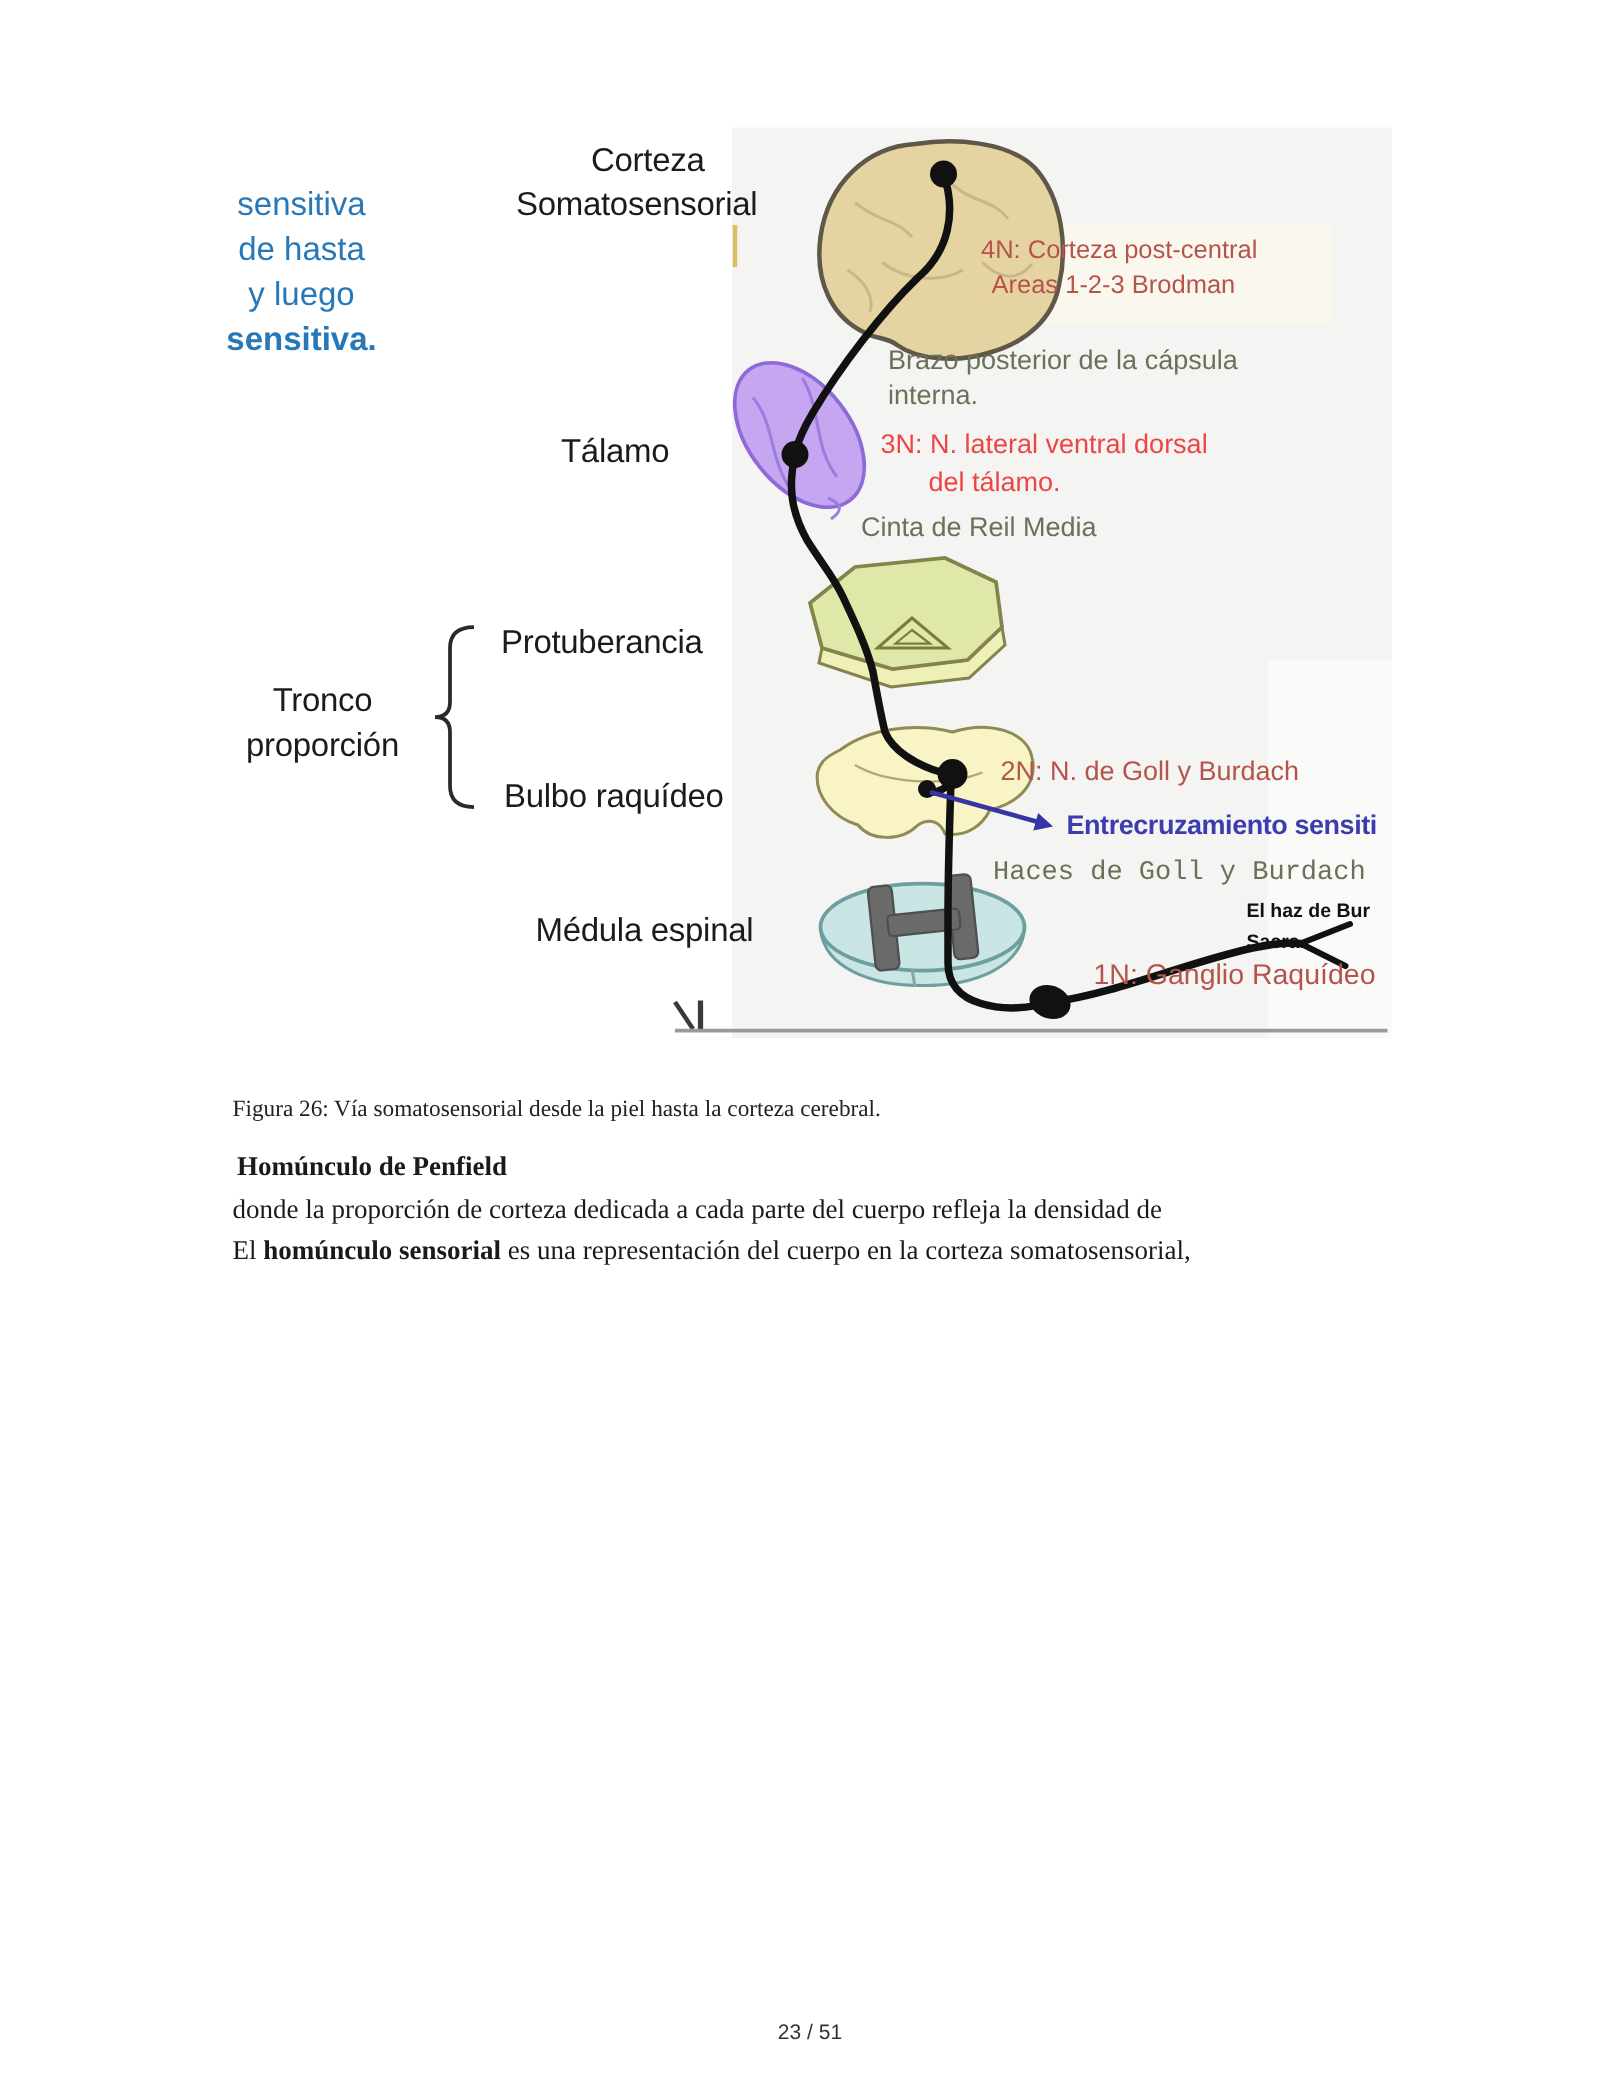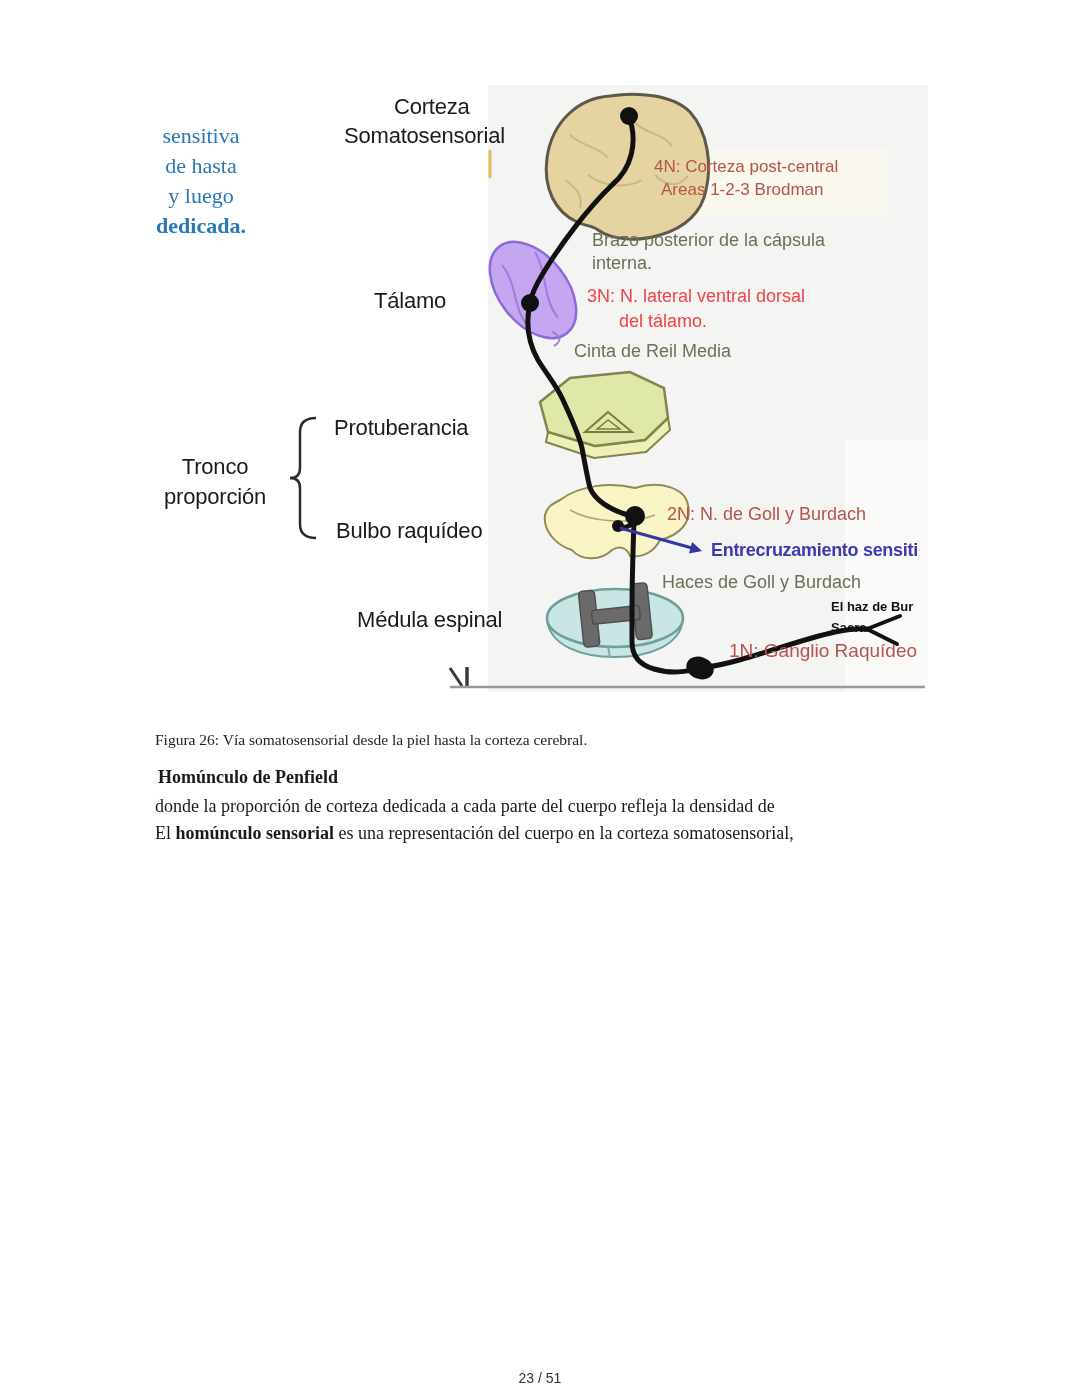--- a/index.html
+++ b/index.html
@@ -1,21 +1,21 @@
 <!DOCTYPE html>
 <html><head>
 <meta charset="utf-8">
 <style>
   html,body{margin:0;padding:0;background:#ffffff;}
   #page{position:relative;width:1080px;height:1397px;background:#ffffff;overflow:hidden;
         font-family:"Liberation Sans",sans-serif;}
   .abs{position:absolute;}
   
   #intro{left:135px;top:121px;width:132px;text-align:center;font-size:22px;line-height:30px;
-         color:#2878b8;font-family:Liberation Serif, serif;}
+         color:#2878b8;}
   #intro .b{font-weight:bold;}
   
   #figure{left:140px;top:80px;width:790px;height:615px;}
   #panel{left:348px;top:5px;width:440px;height:607px;background:#f4f4f2;}
   #panel-light{left:705px;top:360px;width:83px;height:252px;background:#fafaf8;}
   #box-4n{left:500px;top:70px;width:248px;height:66px;background:#faf7ee;}
   #figure svg{left:0;top:0;}
   
   .biglbl{font-size:22px;color:#1b1b1b;white-space:nowrap;letter-spacing:-0.2px;}
   #lbl-corteza{left:254px;top:14px;}
@@ -33,41 +33,41 @@
   .blu{color:#3c3cae;}
   #ann-n4-1{left:514px;top:77px;font-size:17px;}
   #ann-n4-2{left:521px;top:100px;font-size:17px;}
   #ann-brazo-1{left:452px;top:150px;font-size:18px;}
   #ann-brazo-2{left:452px;top:173px;font-size:18px;}
   #ann-n3-1{left:447px;top:206px;font-size:18px;}
   #ann-n3-2{left:479px;top:231px;font-size:18px;}
   #ann-cinta{left:434px;top:261px;font-size:18px;}
   #ann-n2{left:527px;top:424px;font-size:18px;}
   #ann-entre{left:571px;top:460px;font-size:18px;width:216px;overflow:hidden;font-weight:bold;letter-spacing:-0.3px;}
-  #ann-haces{left:522px;top:492px;font-size:18px;}
+  #ann-haces{left:522px;top:492px;font-size:18px;font-family:Liberation Mono, monospace;}
   #ann-haz-1{left:691px;top:519px;font-size:13px;font-weight:bold;color:#111;}
   #ann-haz-2{left:691px;top:540px;font-size:13px;font-weight:bold;color:#111;}
   #ann-n1{left:589px;top:560px;font-size:19px;width:198px;overflow:hidden;}
   
   .serif{font-family:"Liberation Serif",serif;}
   #caption{left:155px;top:731px;font-size:15.5px;color:#222;}
   #heading{left:158px;top:767px;font-size:18px;font-weight:bold;color:#1a1a1a;}
   #para{left:155px;top:793px;width:790px;font-size:18px;line-height:27px;color:#1a1a1a;}
-  #pagenum{left:0;top:1346px;width:1080px;text-align:center;font-size:14px;color:#333;margin-top:24px;}
+  #pagenum{left:0;top:1346px;width:1080px;text-align:center;font-size:14px;color:#333;}
 </style>
 </head>
 <body>
 
 <div id="page">
 
   <div id="intro" class="abs">
     <div>sensitiva</div>
     <div>de hasta</div>
     <div>y luego</div>
-    <div class="b">dedicada.</div>
+    <div class="b">sensitiva.</div>
   </div>
 
   <div id="figure" class="abs">
     <div id="panel" class="abs"></div>
     <div id="panel-light" class="abs"></div>
     <div id="box-4n" class="abs"></div>
 
     <svg class="abs" width="790" height="615" viewBox="0 0 790 615">
 
       <path d="M350,70 L350,98" stroke="#ddbe62" stroke-width="3" fill="none"></path>

